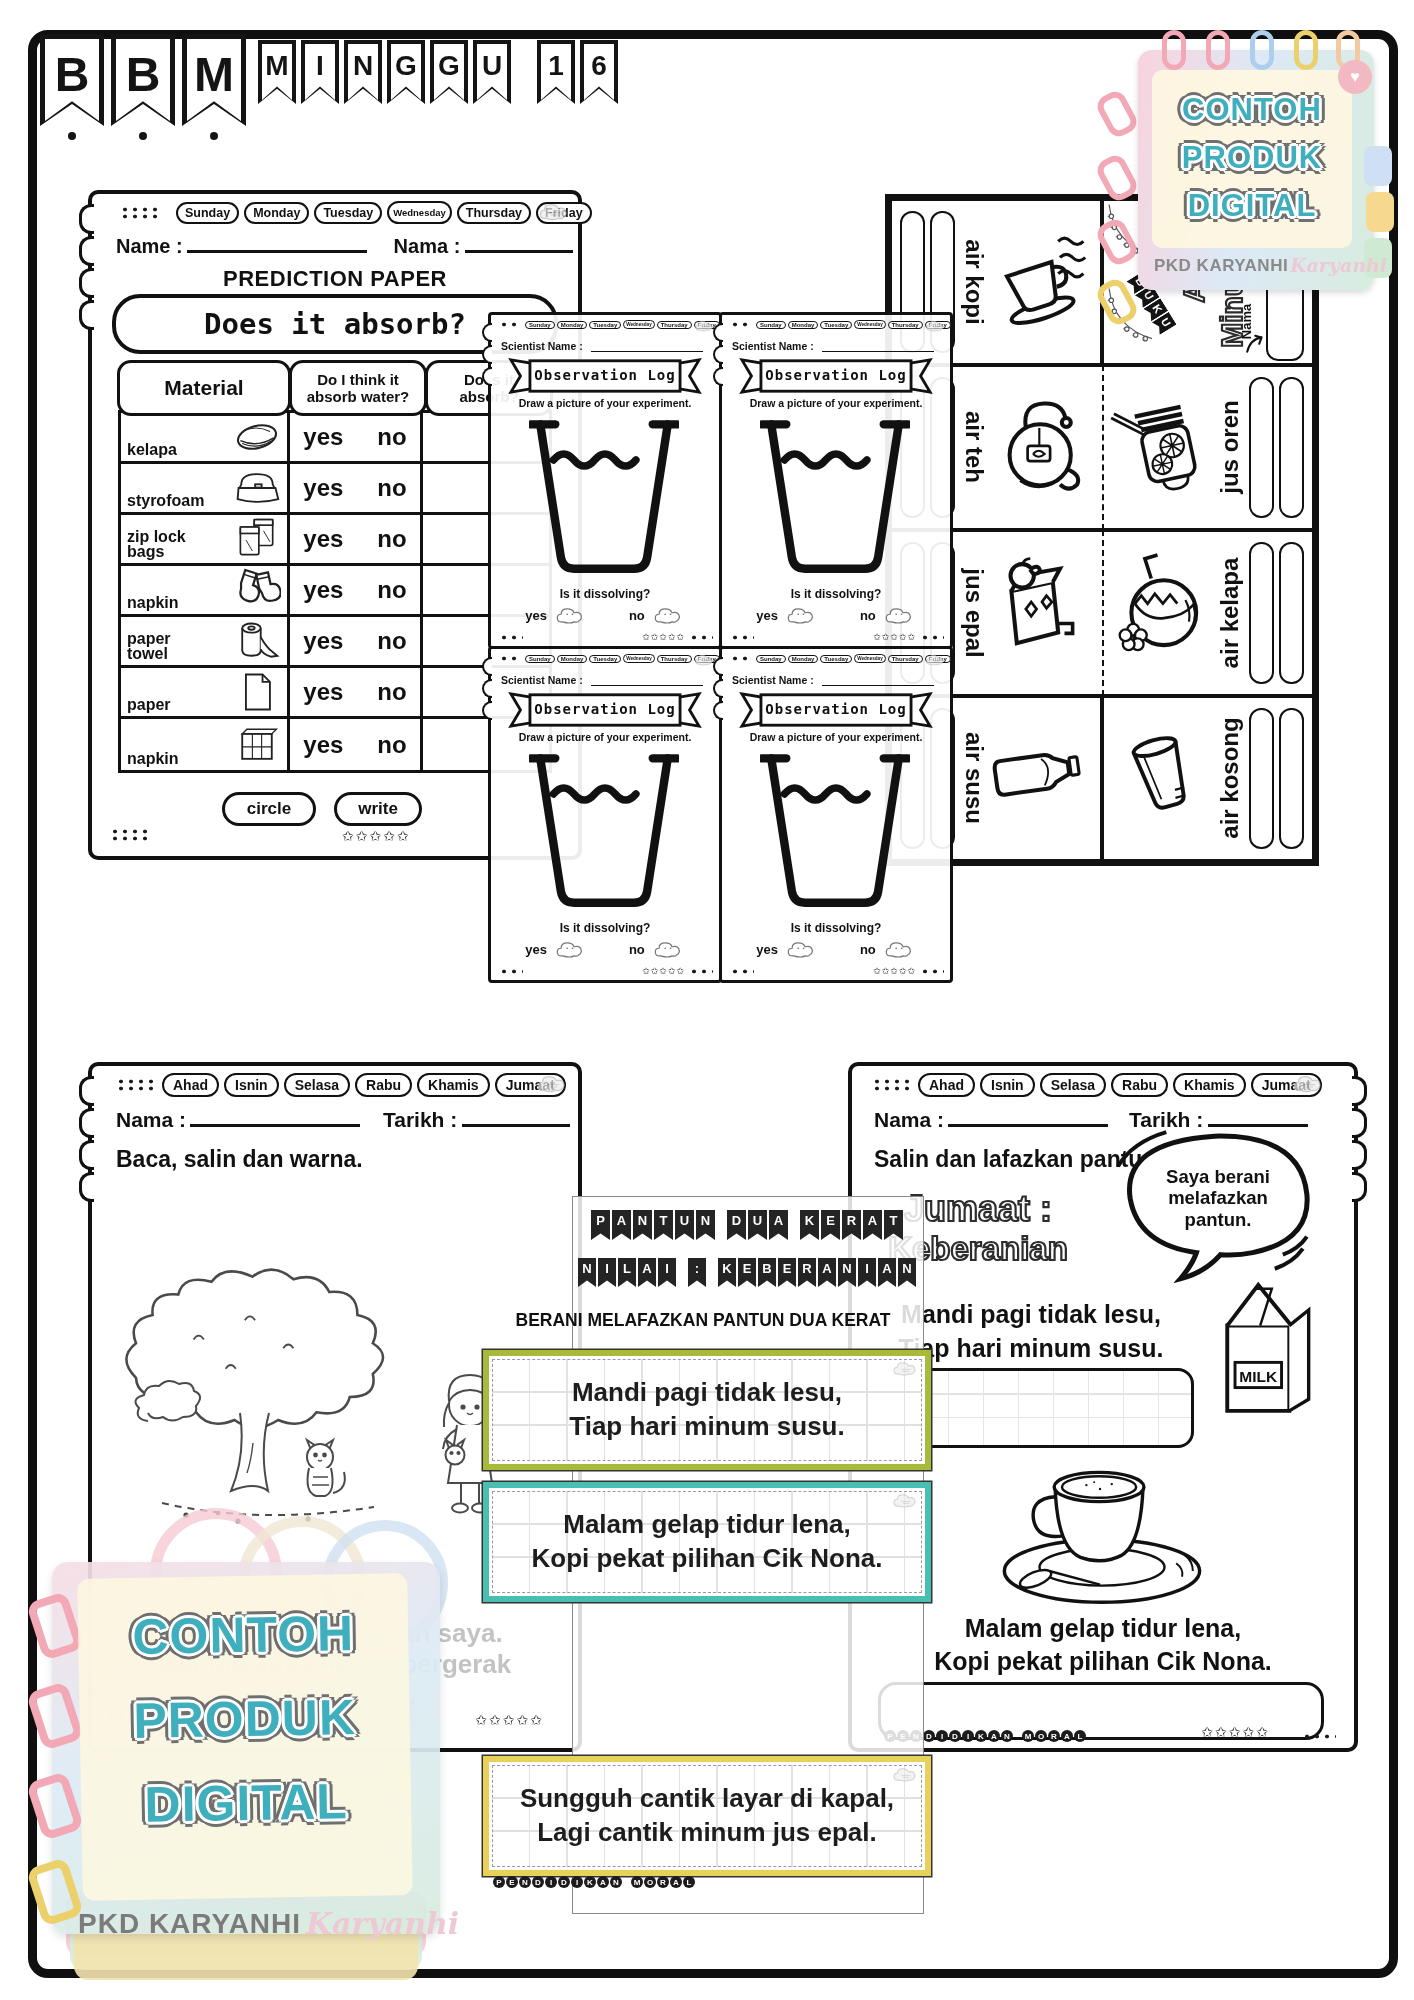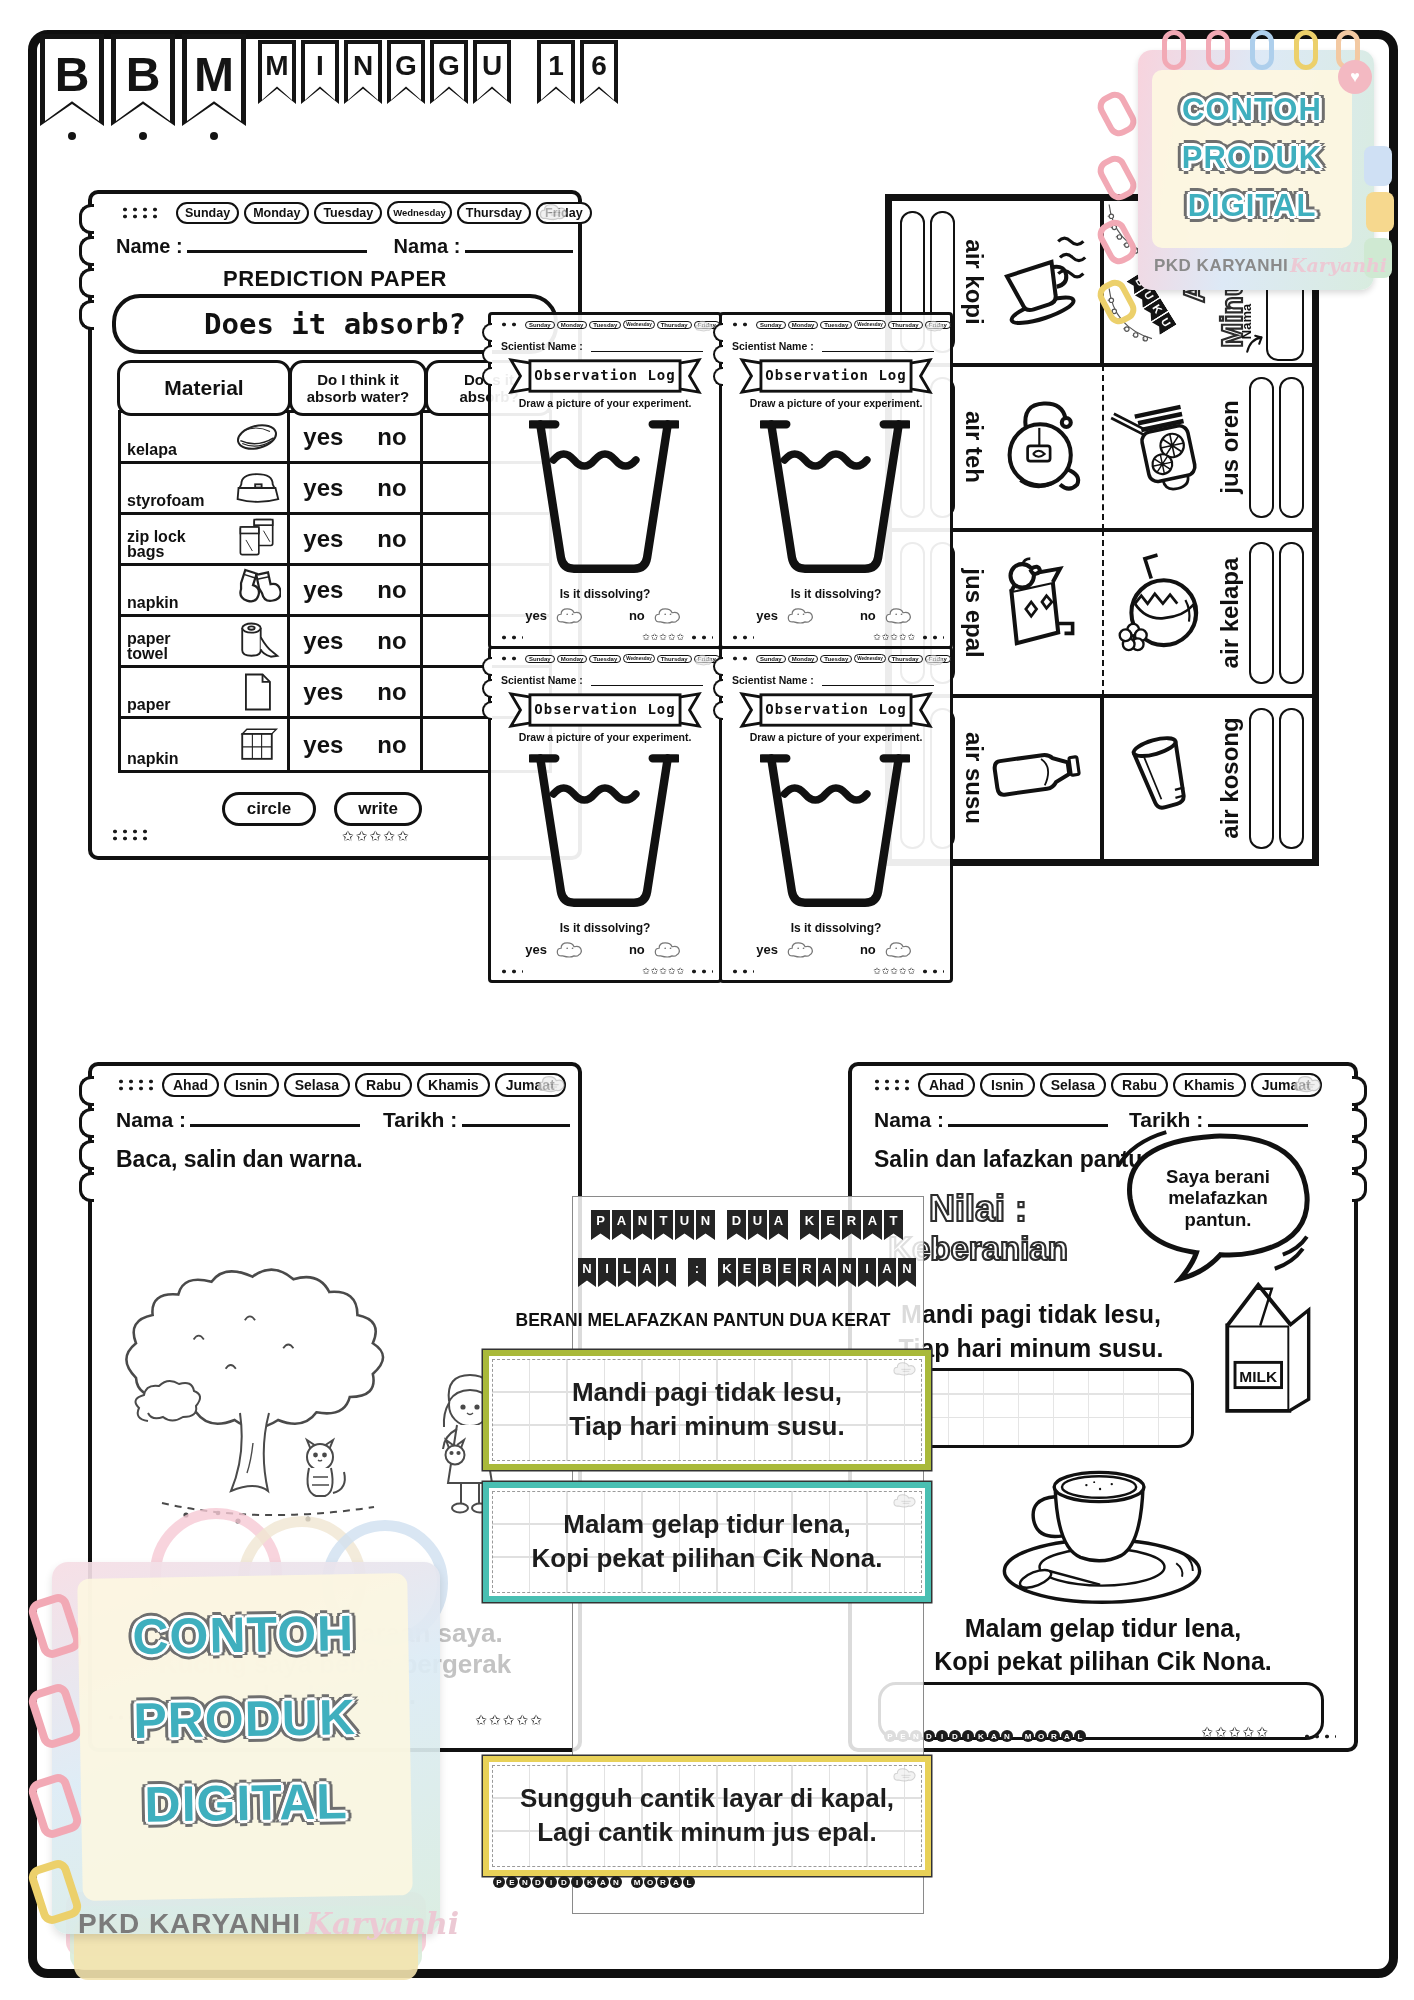--- a/index.html
+++ b/index.html
@@ -986,21 +986,21 @@
         <use href="#mcloud"></use>
       </svg>
     <div class="abs" style="left:22px;top:42px;">
       <span class="lbl">Nama :</span>
       <span class="ul" style="width:160px;"></span>
       <span class="lbl" style="margin-left:16px;">Tarikh :</span>
       <span class="ul" style="width:100px;"></span>
     </div>
     <div class="abs" style="left:22px;top:80px;font-size:23px;font-weight:700;">Salin dan lafazkan pantun.</div>
     <div class="abs" style="left:6px;top:122px;width:240px;text-align:center;">
-      <div class="outline-txt" style="font-size:36px;">Nilai :</div>
+      <div class="outline-txt" style="font-size:36px;">Jumaat :</div>
       <div class="outline-txt" style="font-size:33px;">Keberanian</div>
     </div>
     <svg class="abs" style="left:244px;top:56px;width:236px;height:186px;">
         <use href="#bubble"></use>
       </svg>
     <div class="abs" style="left:292px;top:100px;width:148px;text-align:center;font-size:18.5px;font-weight:700;line-height:1.15;">Saya berani melafazkan pantun.</div>
     <div class="abs" style="left:14px;top:232px;width:330px;text-align:center;font-size:25px;font-weight:800;line-height:1.35;">
       <div>Mandi pagi tidak lesu,</div>
       <div>Tiap hari minum susu.</div>
     </div>

